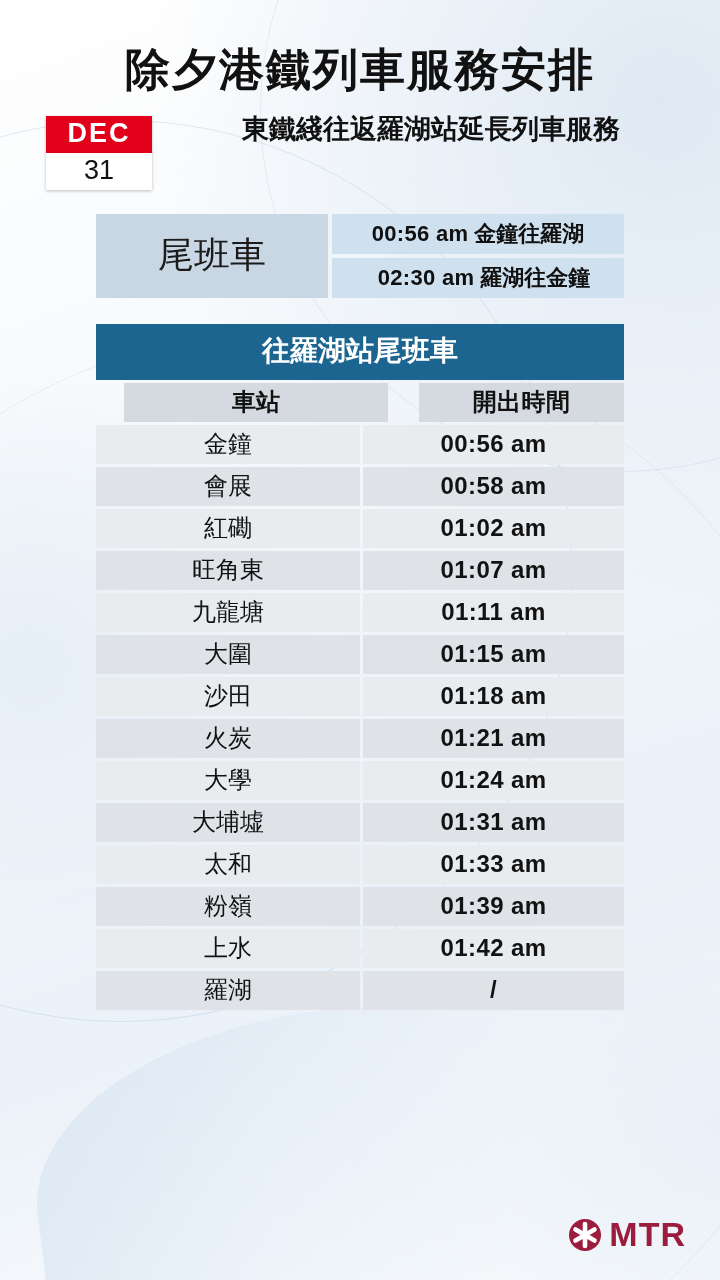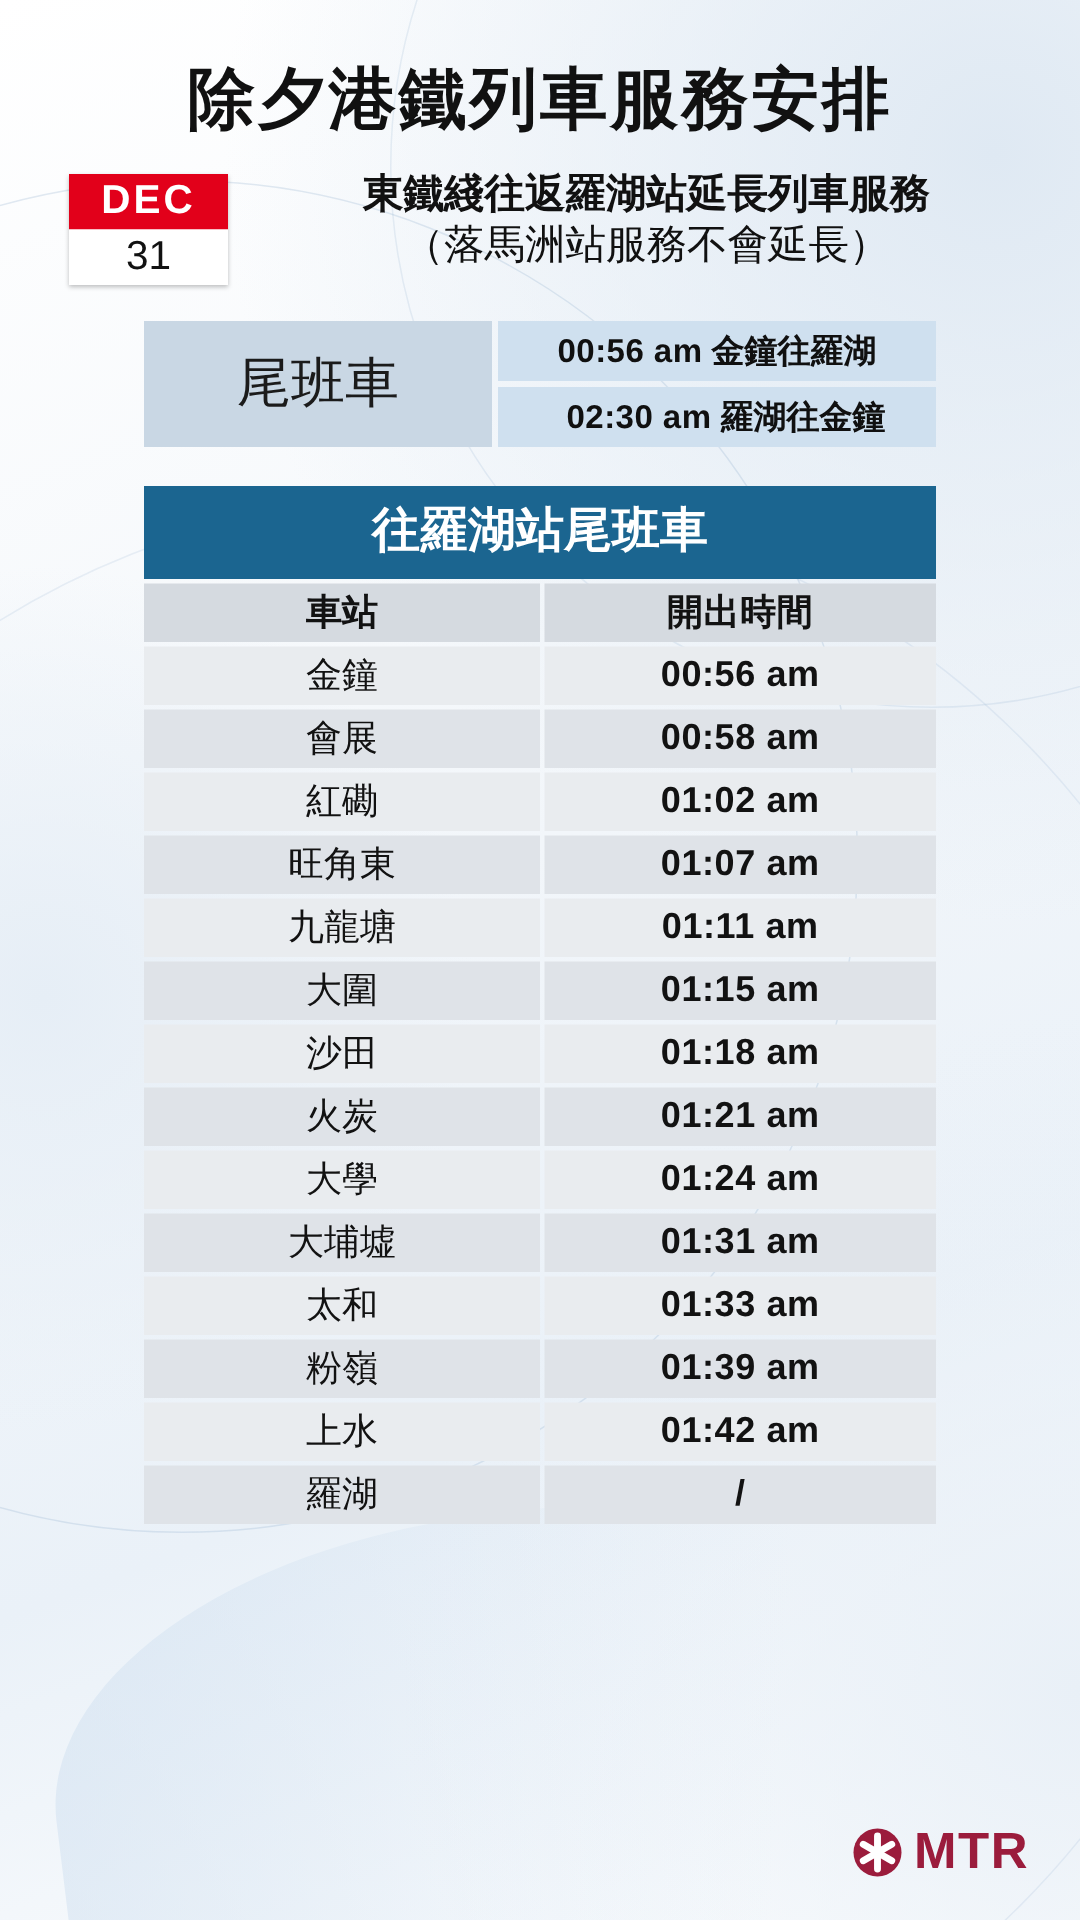--- a/index.html
+++ b/index.html
@@ -56,21 +56,21 @@
 
   
   .title {
     text-align: center;
     font-weight: bold;
     font-size: 45px;
     letter-spacing: 2px;
     color: #111111;
     padding-top: 44px;
     line-height: 1.15;
-    font-family: Liberation Mono, monospace;
+    font-family: Liberation Sans, sans-serif;
   }
 
   
   .subhead {
     display: flex;
     align-items: flex-start;
     padding: 16px 14px 0 46px;
   }
   .date-badge {
     width: 106px;
@@ -141,21 +141,21 @@
 
   
   .table {
     width: 528px;
     margin: 26px auto 0;
   }
   .table-title {
     background: #1b6590;
     color: #ffffff;
     font-weight: bold;
-    font-size: 32px;
+    font-size: 28px;
     text-align: center;
     padding: 8px 0 10px;
   }
   .t-row {
     display: flex;
     margin-top: 3px;
   }
   .t-cell {
     height: 39px;
     display: flex;
@@ -169,21 +169,21 @@
     width: 264px;
     background: #dfe3e8;
     margin-right: 3px;
   }
   .t-time {
     flex: 1;
     background: #dfe3e8;
     font-weight: bold;
     letter-spacing: 0.4px;
   }
-  .t-row.head .t-cell { font-weight: bold; background: #d5dae0; }
+  .t-row.head .t-cell { font-weight: bold; background: #d5dae0; margin-left: 28px; }
   .t-row.alt .t-cell { background: #e9ecef; }
 
   
   .logo {
     position: absolute;
     right: 34px;
     bottom: 26px;
     display: flex;
     align-items: center;
   }
@@ -213,21 +213,20 @@
 
   <div class="title">除夕港鐵列車服務安排</div>
 
   <div class="subhead">
     <div class="date-badge">
       <div class="m">DEC</div>
       <div class="d">31</div>
     </div>
     <div class="subtitle">
       <div class="l1">東鐵綫往返羅湖站延長列車服務</div>
-      <div class="l2">（落馬洲站服務不會延長）</div>
     </div>
   </div>
 
   <div class="summary">
     <div class="summary-label">尾班車</div>
     <div class="summary-rows">
       <div class="summary-row">
         <span class="time">00:56 am</span>
         <span class="dir">金鐘往羅湖</span>
       </div>

